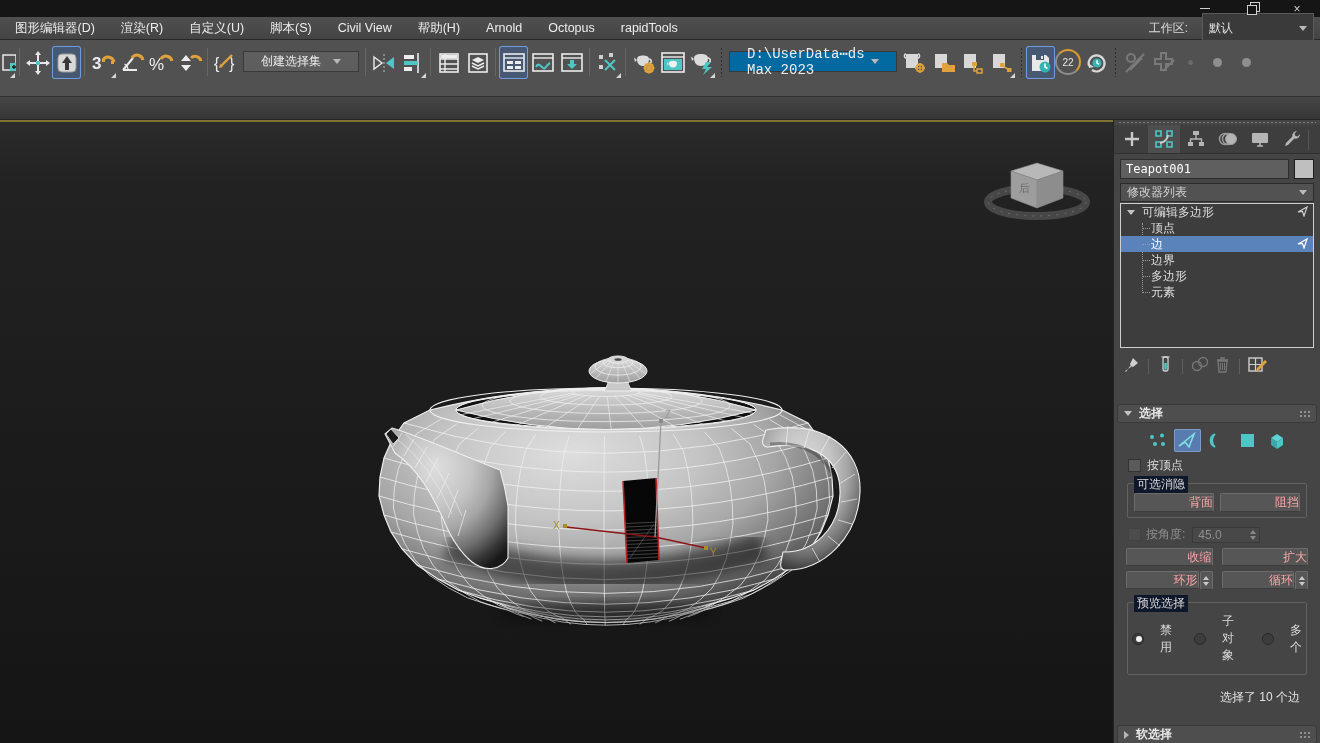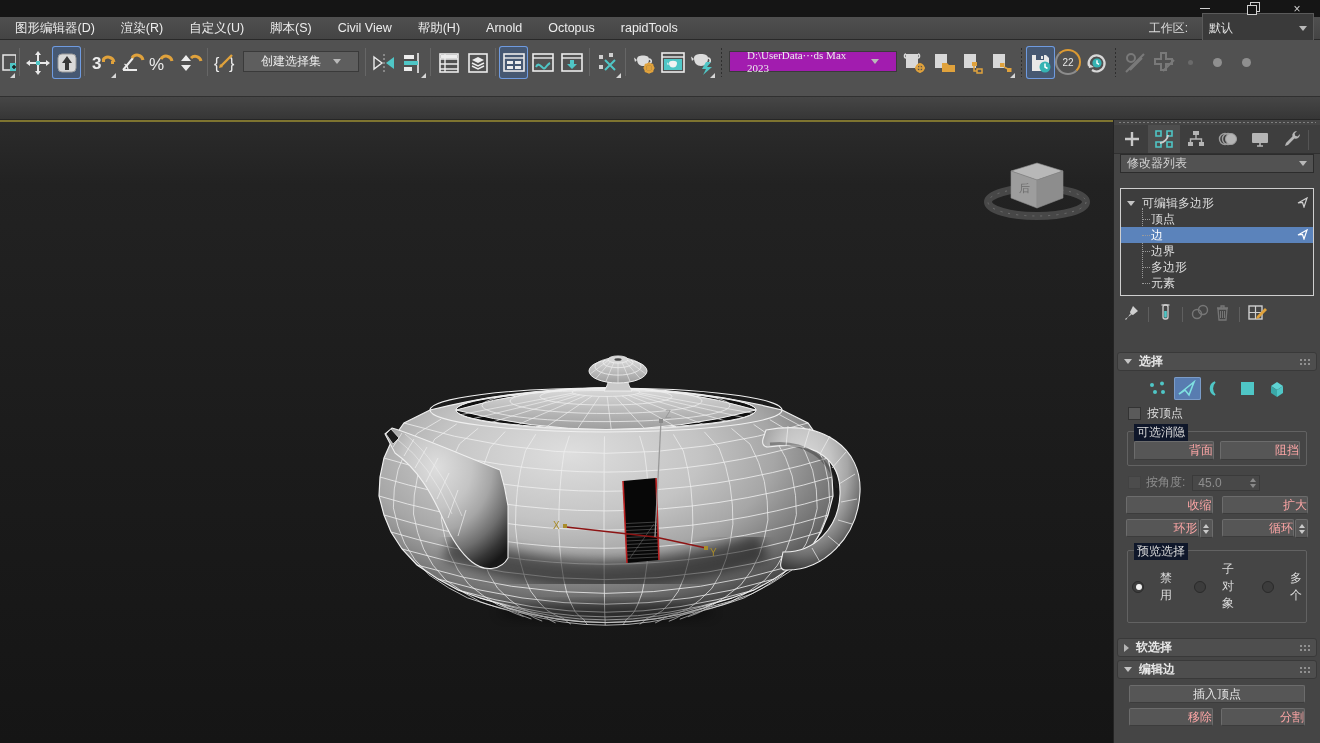--- a/index.html
+++ b/index.html
@@ -31,21 +31,21 @@
   .tbi svg{display:block}
   .tbi.active{background:#465872;box-shadow:inset 0 0 0 1px #6f9be0;border-radius:3px}
   .tbi.clip{width:15px;overflow:hidden;justify-content:flex-end}
   .fly{position:absolute;right:1px;bottom:1px;width:0;height:0;border-left:5px solid transparent;border-bottom:5px solid #d6d6d6}
   .sep{width:1px;height:28px;background:#3b3b3b;border-right:1px solid #666;margin:2px 3px;flex:none}
   .dsep{width:2px;height:30px;margin:1px 4px;flex:none;
     background-image:radial-gradient(#2e2e2e 1px,transparent 1px);background-size:3px 4px}
   .combo{height:21px;background:#5e5e5e;border:1px solid #3a3a3a;display:flex;align-items:center;
     padding:0 17px;color:#ececec;font-size:12px;margin:5px 3px 0;flex:none}
   .combo.sel{width:116px}
-  .combo.proj{width:168px;background:#a21caf;font-family:Liberation Serif, serif;font-size:11px}
+  .combo.proj{width:168px;background:#0369a1;font-family:Liberation Mono, monospace;font-size:14px}
   .badge22{width:26px;height:26px;border-radius:50%;display:flex;align-items:center;justify-content:center;
     border:2px solid #8c8c8c;border-top-color:#de9b32;border-right-color:#de9b32;color:#e6e6e6;font-size:10px;margin-top:3px}
   .dot{width:5px;height:5px;border-radius:50%;background:#6a6a6a;margin:14px 10px 0;flex:none}
   .dot.b{width:9px;height:9px;background:#8f8f8f;margin-top:12px}
 
   .strip{height:23px;background:linear-gradient(#464646,#363636);border-bottom:1px solid #262626;flex:none}
 
   
   .main{flex:1;display:flex;min-height:0}
   .viewport{flex:1;position:relative;border-top:2px solid #7e7430;
@@ -63,21 +63,21 @@
   .tabsep{width:1px;height:20px;background:#555;margin-top:5px}
 
   .namerow{display:flex;gap:5px;padding:5px 6px 4px}
   .objname{flex:1;height:20px;background:#5f5f5f;border:1px solid #2c2c2c;color:#fff;font-size:12px;
     padding:0 5px;font-family:"DejaVu Sans Mono","Liberation Mono",monospace}
   .swatch{width:20px;height:20px;background:#bfbfbf;border:1px solid #1e1e1e}
 
   .modlist{margin:0 6px;height:19px;background:#525252;border:1px solid #2c2c2c;display:flex;align-items:center;
     padding:0 6px;color:#d3d3d3}
 
-  .stack{margin:15px 6px 0;height:108px;background:#3d3d3d;border:1px solid #cfcfcf;position:relative;padding-top:6px}
+  .stack{margin:1px 6px 0;height:145px;background:#3d3d3d;border:1px solid #cfcfcf;position:relative;padding-top:0}
   .stack::before{content:'';position:absolute;left:21px;top:19px;height:70px;border-left:1px dotted #9a9a9a}
   .srow{display:flex;align-items:center;height:16px;position:relative;padding-left:30px;color:#dedede}
   .srow .dash{position:absolute;left:21px;top:8px;width:8px;border-top:1px dotted #9a9a9a}
   .srow.root{padding-left:6px}
   .srow.selected{background:#5b83bb;color:#fff}
   .tri-d{width:0;height:0;border-left:4px solid transparent;border-right:4px solid transparent;border-top:5px solid #c4c4c4;margin-right:7px}
   .tri-r{width:0;height:0;border-top:4px solid transparent;border-bottom:4px solid transparent;border-left:5px solid #b5b5b5;margin-right:7px}
   .stkico{margin-left:auto;margin-right:5px;line-height:1}
 
   .stktools{display:flex;align-items:center;gap:3px;padding:7px 8px 5px}
@@ -581,20 +581,24 @@
             </svg>
           </div>
         <div class="tab">
             <svg width="20" height="20">
               <path d="M15 2a4.5 4.5 0 0 0-4.6 5.6L4 14l-1 3 3-1 6.4-6.4A4.5 4.5 0 0 0 18 5l-2.4 2.4-2.4-.6-.6-2.4z" fill="#b5b5b5"></path>
             </svg>
           </div>
         <div class="tabsep"></div>
       </div>
 
+      <div class="namerow">
+        <input class="objname" value="Teapot001" style="">
+        <div class="swatch"></div>
+      </div>
 
       <div class="modlist">
         <span>修改器列表</span>
         <span class="caret"></span>
       </div>
 
       <div class="stack">
         <div class="srow root">
           <span class="tri-d"></span>
           <span>可编辑多边形</span>
@@ -751,20 +755,21 @@
             <span class="glabel">预览选择</span>
             <div class="radiorow">
               <span class="radio sel"></span>
               <span>禁用</span>
               <span class="radio" style="margin-left:6px"></span>
               <span>子对象</span>
               <span class="radio" style="margin-left:6px"></span>
               <span>多个</span>
             </div>
           </div>
+          <div class="status">选择了 10 个边</div>
         </div>
       </div>
 
       <div class="roll" style="margin-top:15px">
         <div class="rhead">
           <span class="tri-r"></span>
           <span>软选择</span>
           <span class="grip"></span>
         </div>
       </div>

